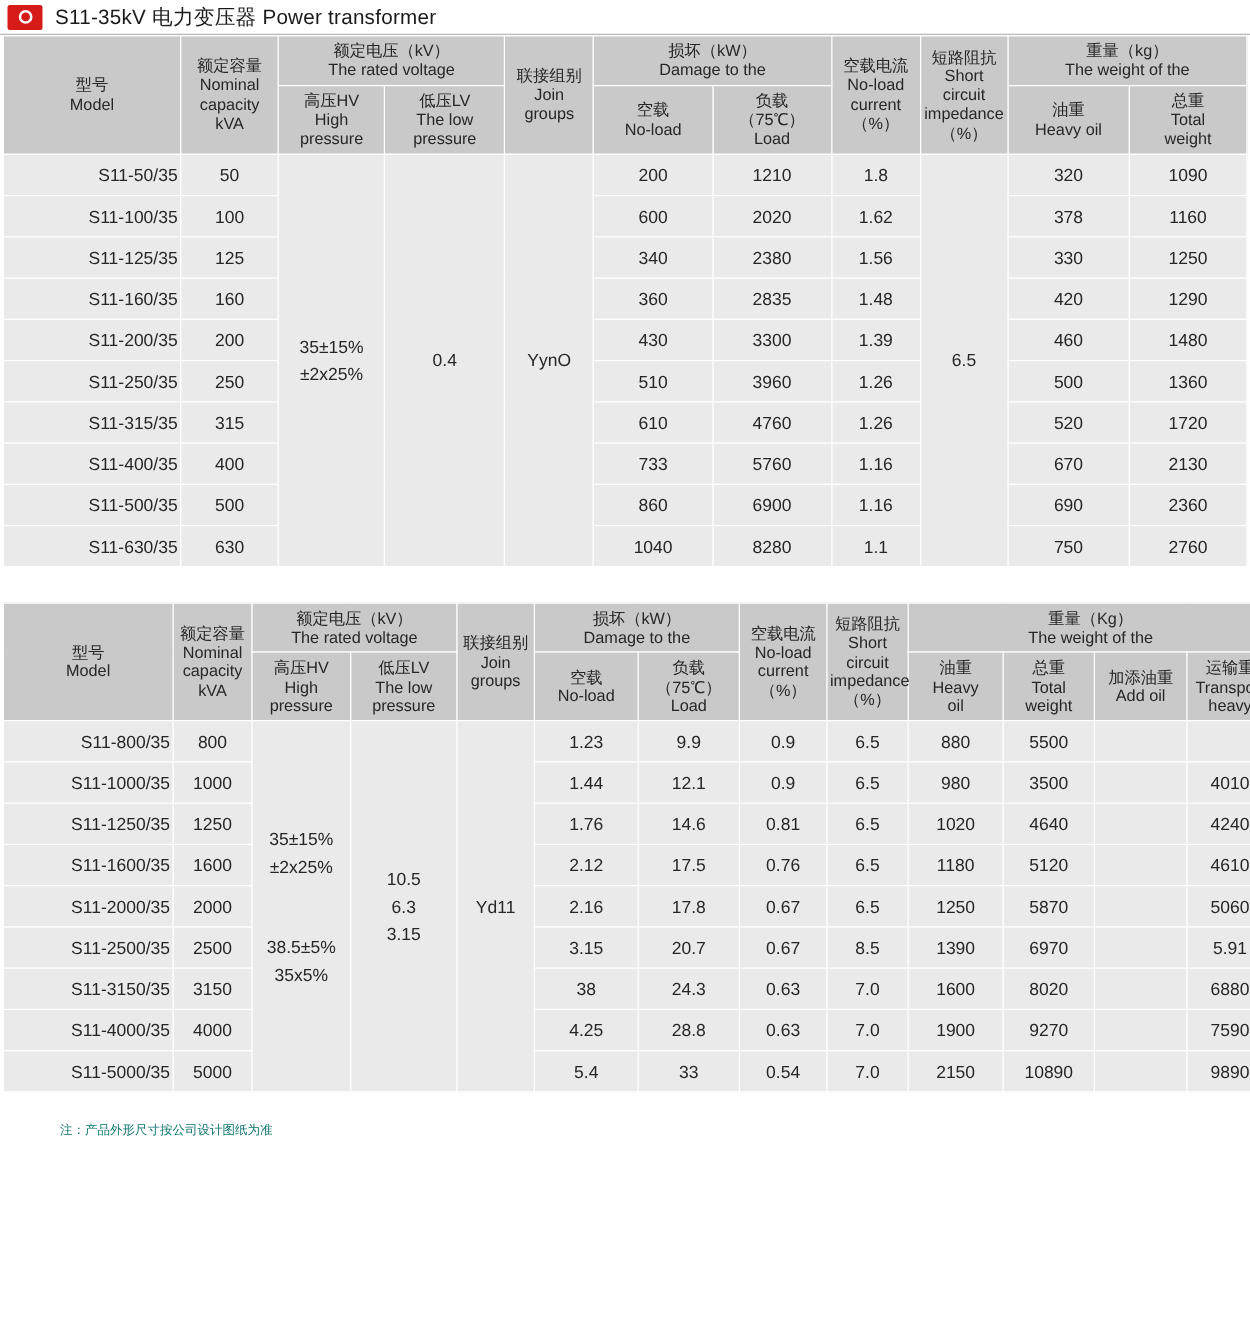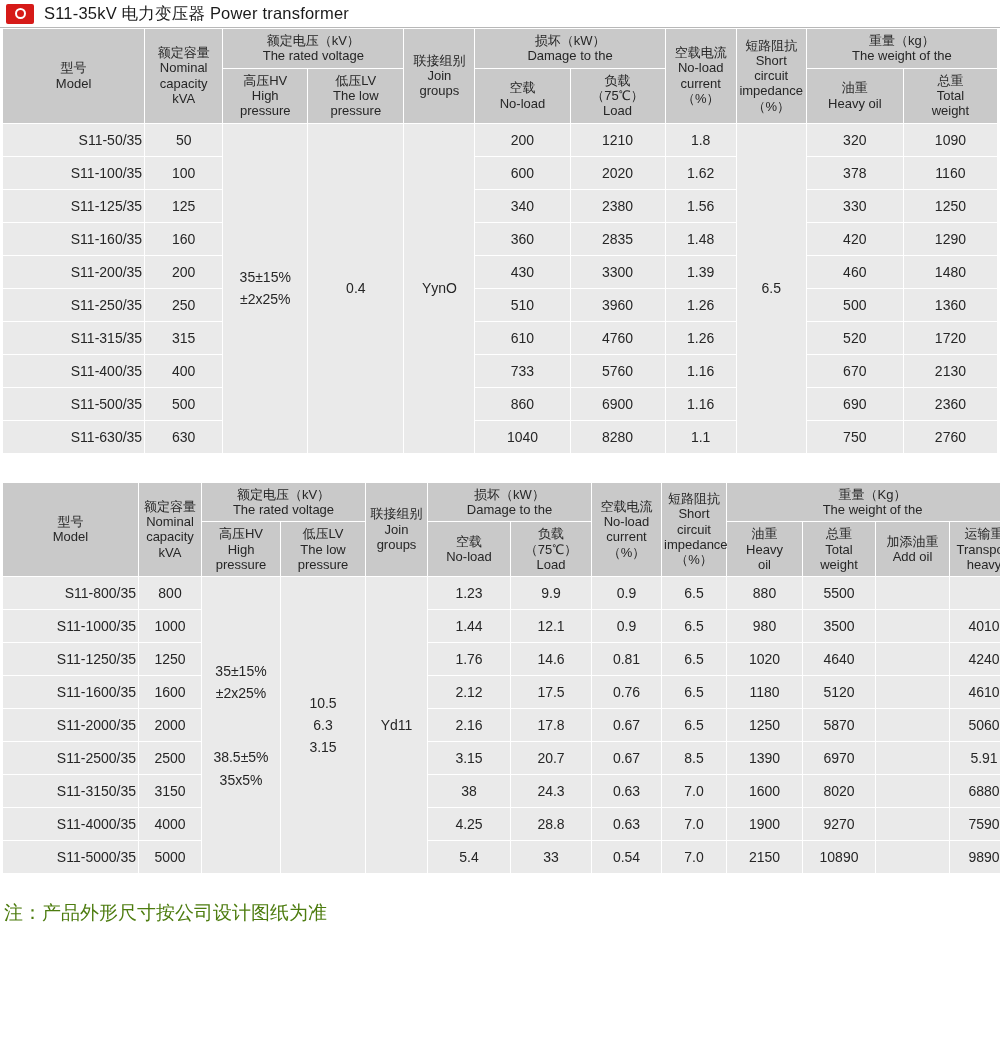--- a/index.html
+++ b/index.html
@@ -81,23 +81,24 @@
     font-size: 14px;
     line-height: 1.6;
   }
   .t-small { font-size: 12.5px; }
 
   .gap { height: 28px; }
 
   
   .footnote {
     padding: 22px 4px 6px 4px;
-    font-size: 19px;
-    color: #4d7c0f;
+    font-size: 10px;
+    color: #0f766e;
     line-height: 1.75;
+    margin-left: 44px;
   }
 </style>
 </head>
 <body>
 
 <div class="page">
 
   <div class="header">
     <div class="header-badge">
       <div class="ring"></div>

